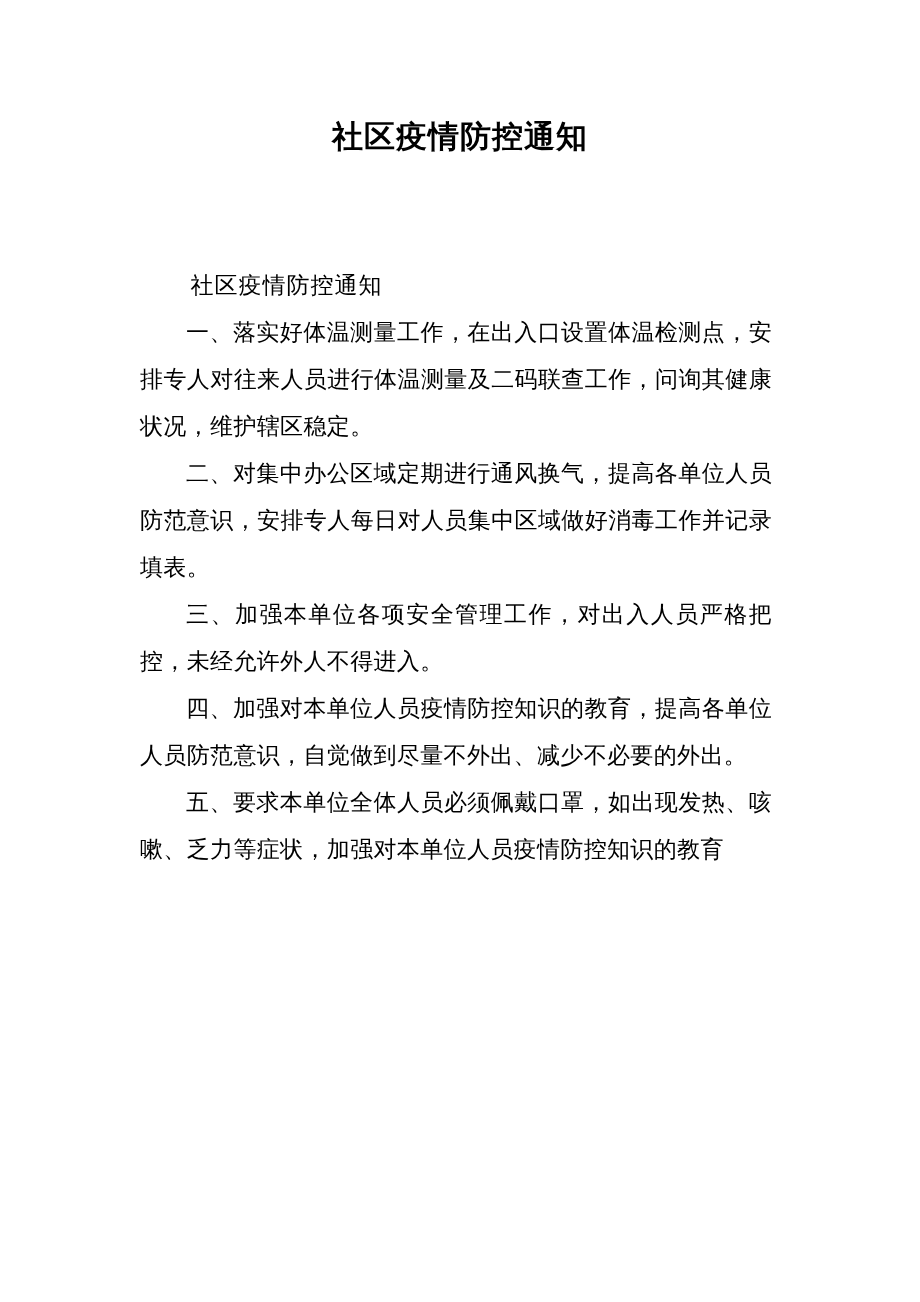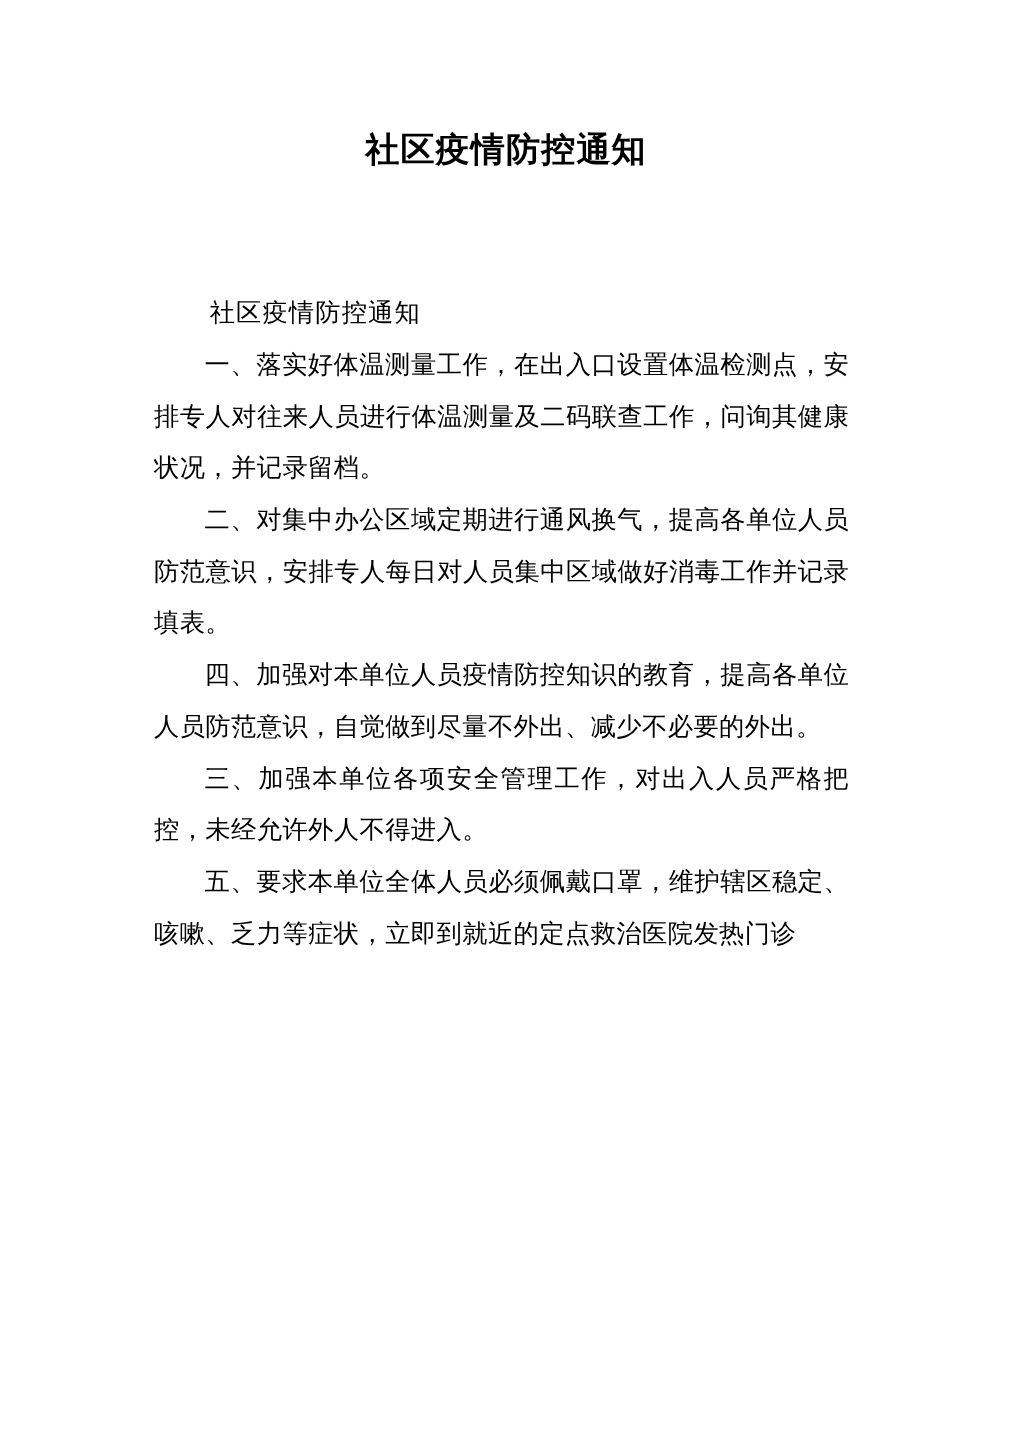--- a/index.html
+++ b/index.html
@@ -55,19 +55,19 @@
     }
   </style>
 </head>
 <body>
 
 <div class="page">
   <h1 class="doc-title">社区疫情防控通知</h1>
 
   <div class="doc-body">
     <p class="para subtitle">社区疫情防控通知</p>
-    <p class="para">一、落实好体温测量工作，在出入口设置体温检测点，安排专人对往来人员进行体温测量及二码联查工作，问询其健康状况，并记录留档。</p>
+    <p class="para">一、落实好体温测量工作，在出入口设置体温检测点，安排专人对往来人员进行体温测量及二码联查工作，问询其健康状况，维护辖区稳定。</p>
     <p class="para">二、对集中办公区域定期进行通风换气，提高各单位人员防范意识，安排专人每日对人员集中区域做好消毒工作并记录填表。</p>
+    <p class="para">三、加强本单位各项安全管理工作，对出入人员严格把控，未经允许外人不得进入。</p>
     <p class="para">四、加强对本单位人员疫情防控知识的教育，提高各单位人员防范意识，自觉做到尽量不外出、减少不必要的外出。</p>
-    <p class="para">三、加强本单位各项安全管理工作，对出入人员严格把控，未经允许外人不得进入。</p>
-    <p class="para">五、要求本单位全体人员必须佩戴口罩，维护辖区稳定、咳嗽、乏力等症状，立即到就近的定点救治医院发热门诊</p>
+    <p class="para">五、要求本单位全体人员必须佩戴口罩，如出现发热、咳嗽、乏力等症状，加强对本单位人员疫情防控知识的教育</p>
   </div>
 </div>
 
 </body></html>

